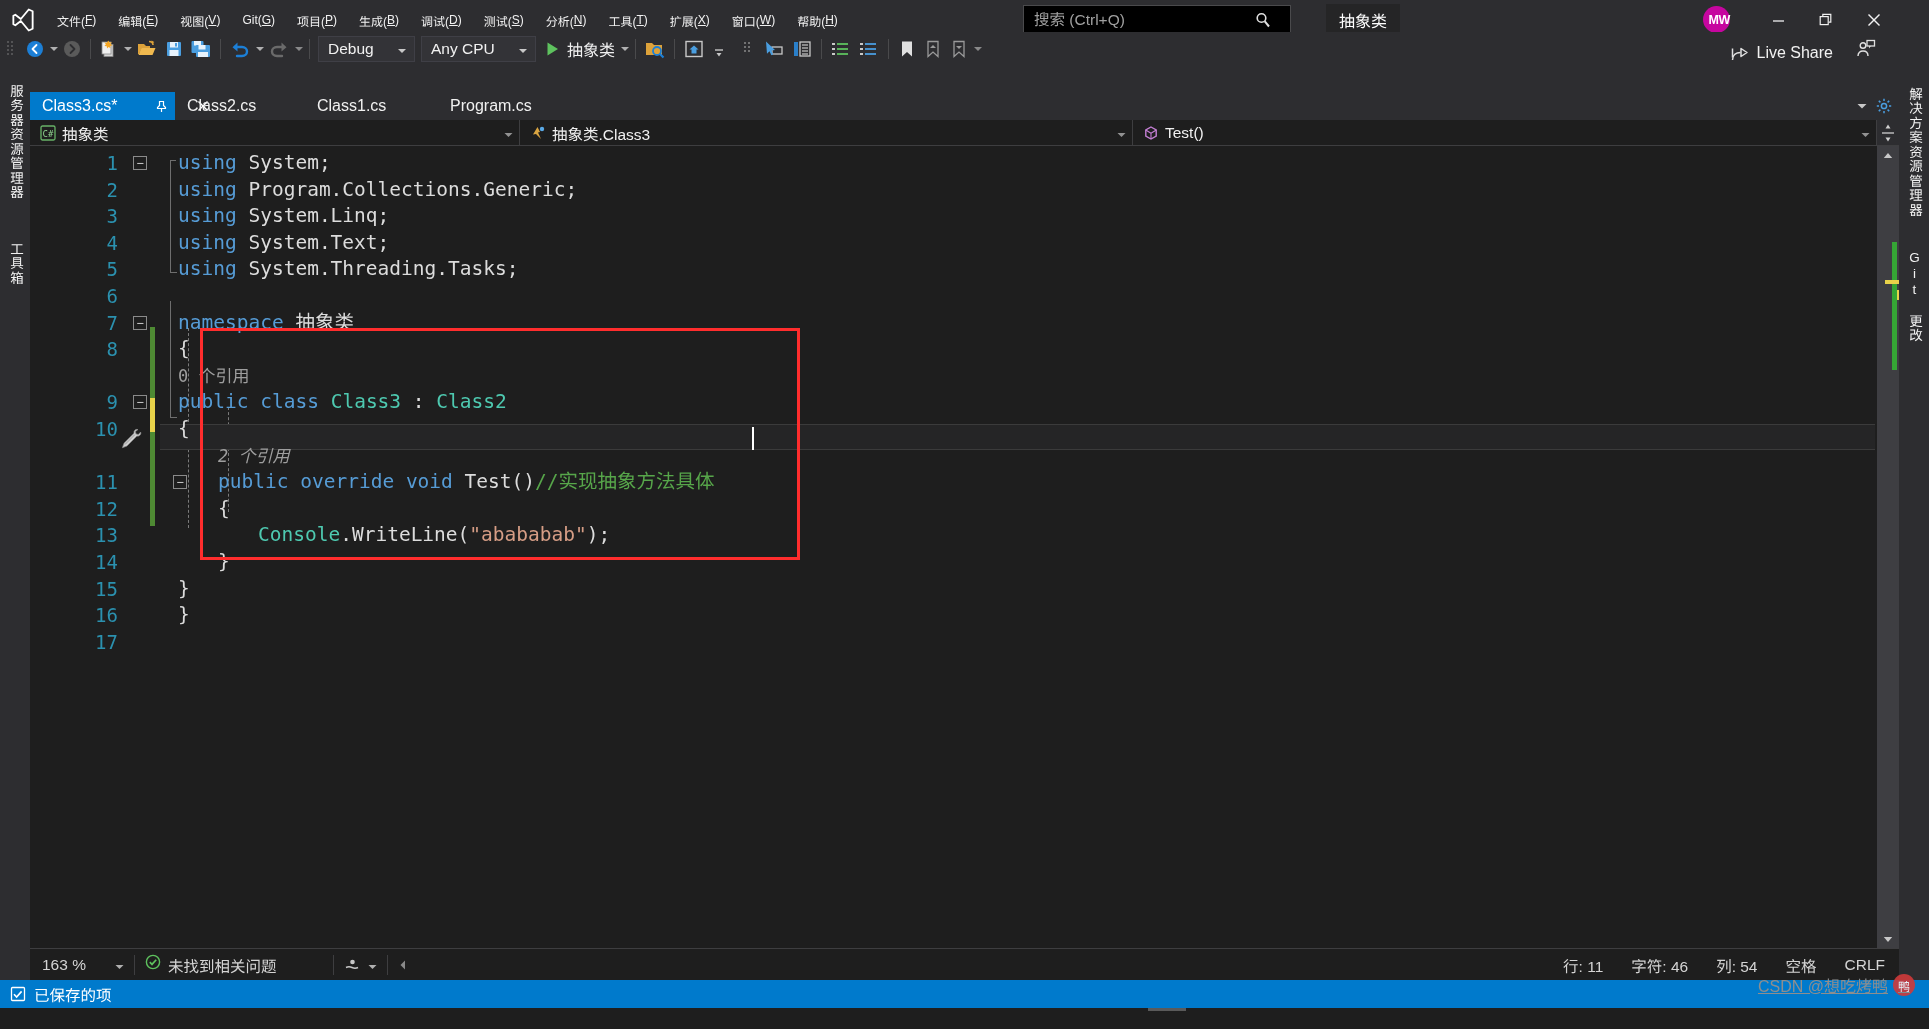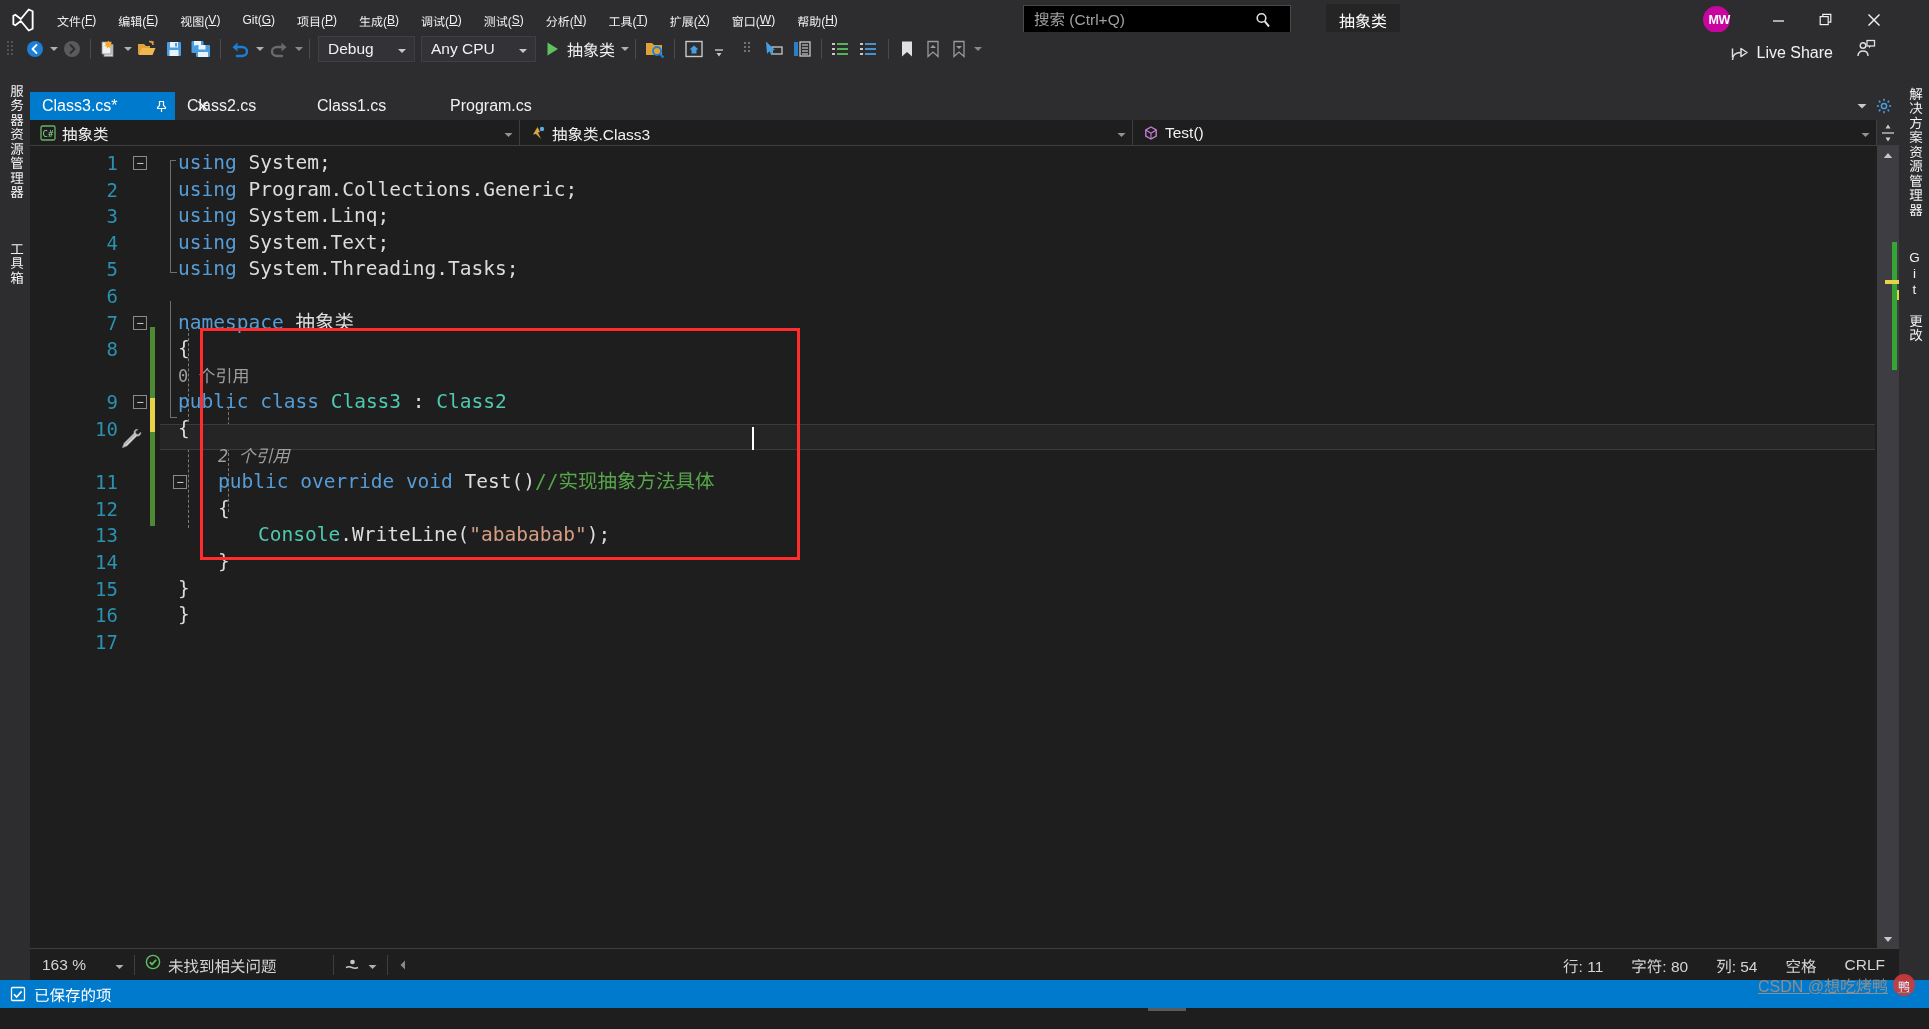--- a/index.html
+++ b/index.html
@@ -810,21 +810,21 @@
     </div>
     <div class="est-sep"></div>
     <div class="est-item">
       <svg width="10" height="10" viewBox="0 0 10 10">
           <path d="M7 0.5 2.5 5 7 9.5z" fill="#8a8a8a"></path>
         </svg>
     </div>
     <div style="flex:1"></div>
     <div class="est-right">
       <span class="est-cell">行: 11</span>
-      <span class="est-cell">字符: 80</span>
+      <span class="est-cell">字符: 46</span>
       <span class="est-cell">列: 54</span>
       <span class="est-cell">空格</span>
       <span class="est-cell">CRLF</span>
     </div>
   </div>
 
   <div class="appstatus">
     <span class="as-item">
       <span style="display:flex;align-items:center;padding-right:8px">
         <svg width="16" height="16" viewBox="0 0 16 16">

